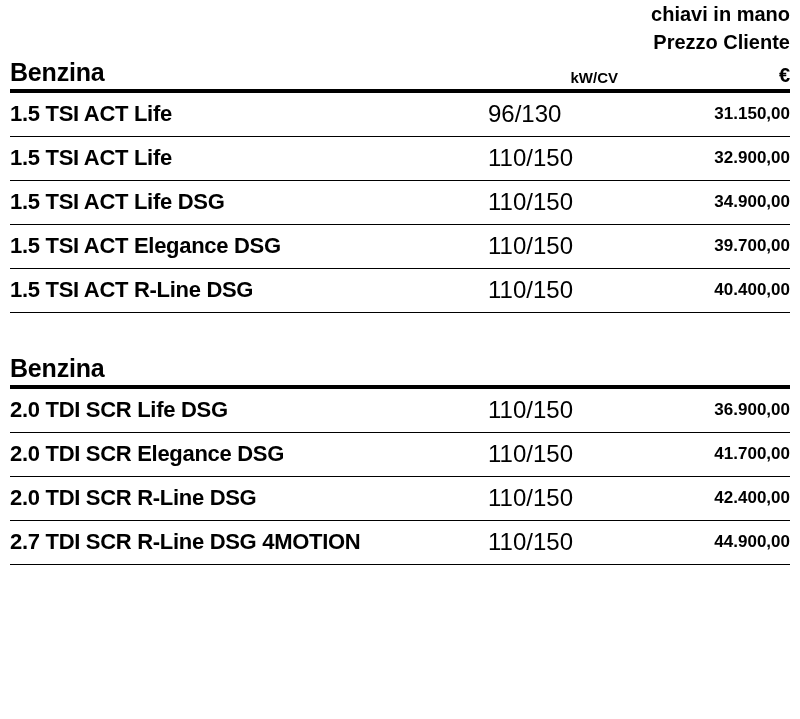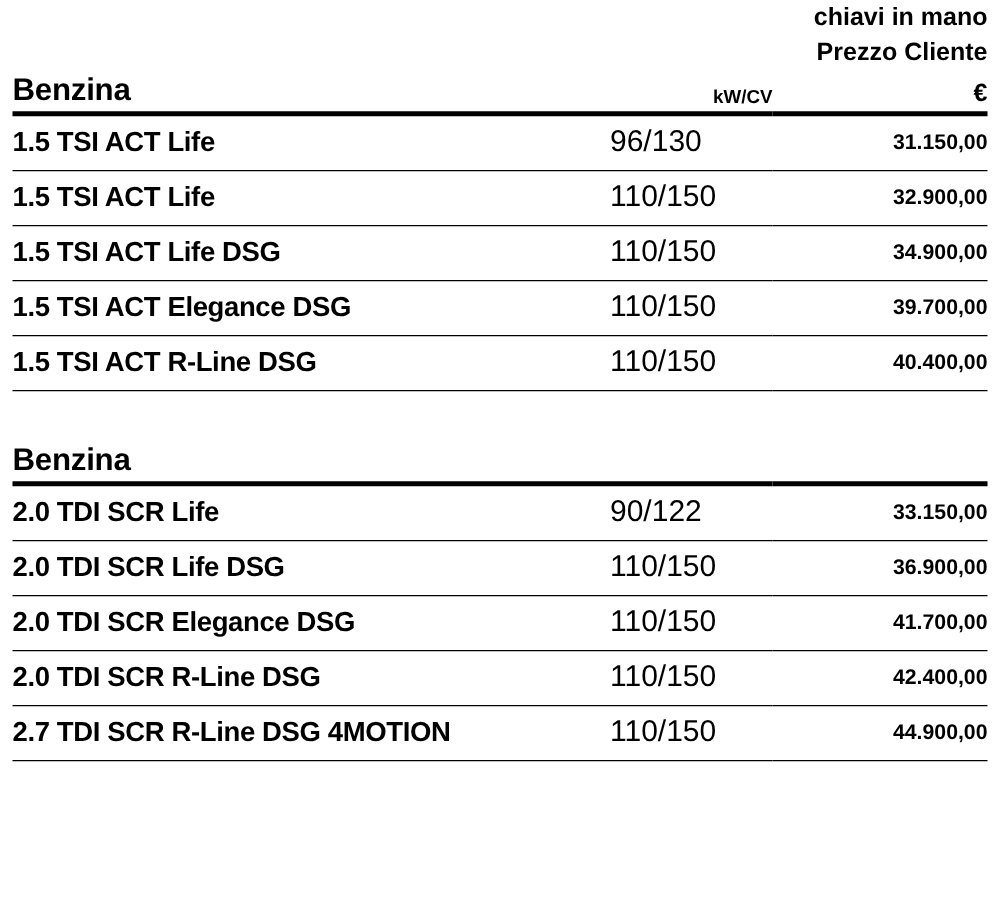--- a/index.html
+++ b/index.html
@@ -180,25 +180,20 @@
         <td class="col-head"></td>
         <td class="col-head-right"></td>
       </tr>
       <tr class="thick-rule">
         <td></td>
         <td></td>
         <td></td>
       </tr>
 
       <tr class="data-row">
-        <td class="model">2.0 TDI SCR Life</td>
-        <td class="power">90/122</td>
-        <td class="price">33.150,00</td>
-      </tr>
-      <tr class="data-row">
         <td class="model">2.0 TDI SCR Life DSG</td>
         <td class="power">110/150</td>
         <td class="price">36.900,00</td>
       </tr>
       <tr class="data-row">
         <td class="model">2.0 TDI SCR Elegance DSG</td>
         <td class="power">110/150</td>
         <td class="price">41.700,00</td>
       </tr>
       <tr class="data-row">

